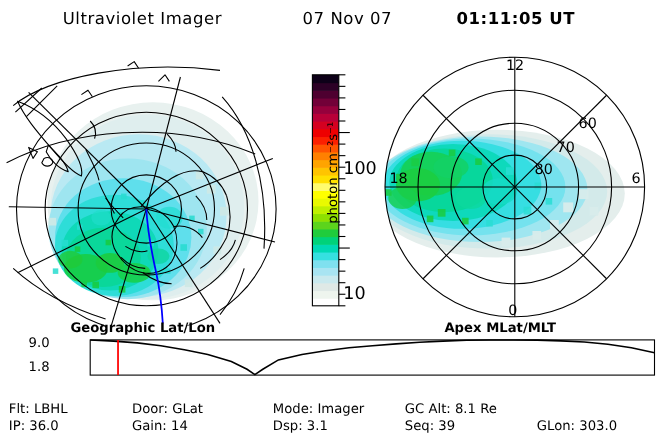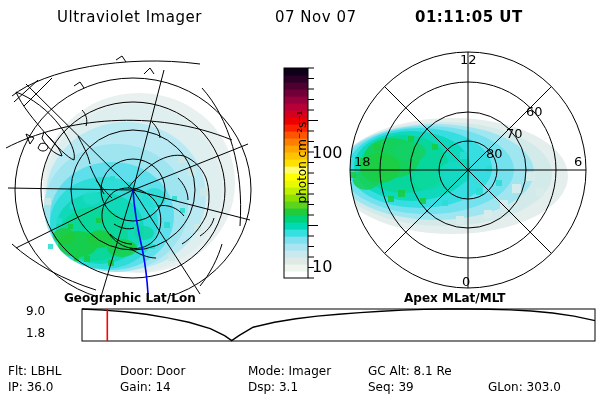--- a/index.html
+++ b/index.html
@@ -314,21 +314,21 @@
     <rect x="58" y="9" width="513" height="32" fill="none" stroke="#000" stroke-width="1"></rect>
     <polyline id="orbit-curve" fill="none" stroke="#000" stroke-width="1.4" points="58.0,9.0 79.4,10.1 100.8,11.7 122.2,14.3 143.6,17.9 164.9,22.3 186.3,28.6 200.6,35.7 207.7,40.6 214.9,35.7 229.1,27.2 250.5,22.3 271.9,18.8 293.3,16.1 314.7,14.3 336.1,12.6 357.5,11.2 378.8,10.1 400.2,9.4 421.6,9.0 443.0,9.0 464.4,9.2 485.8,9.9 507.2,11.0 528.6,13.0 550.0,16.1 571.0,20.6"></polyline>
     <line id="orbit-marker" x1="83.3" y1="9" x2="83.3" y2="41" stroke="#ff0000" stroke-width="1.6"></line>
   </svg>
 
 </div>
 
 <div id="status" class="abs">
   <div class="row" id="status-row-0" style="top:0px;">
       <span class="cell c0"><span>Flt: </span><span>LBHL</span></span>
-      <span class="cell c1"><span>Door: </span><span>Door</span></span>
+      <span class="cell c1"><span>Door: </span><span>GLat</span></span>
       <span class="cell c2"><span>Mode: </span><span>Imager</span></span>
       <span class="cell c3"><span>GC Alt: </span><span>8.1 Re</span></span>
     </div>
   <div class="row" id="status-row-1" style="top:16px;">
       <span class="cell c0"><span>IP: </span><span>36.0</span></span>
       <span class="cell c1"><span>Gain: </span><span>14</span></span>
       <span class="cell c2"><span>Dsp: </span><span>3.1</span></span>
       <span class="cell c3"><span>Seq: </span><span>39</span></span>
       <span class="cell c4"><span>GLon: </span><span>303.0</span></span>
     </div>

